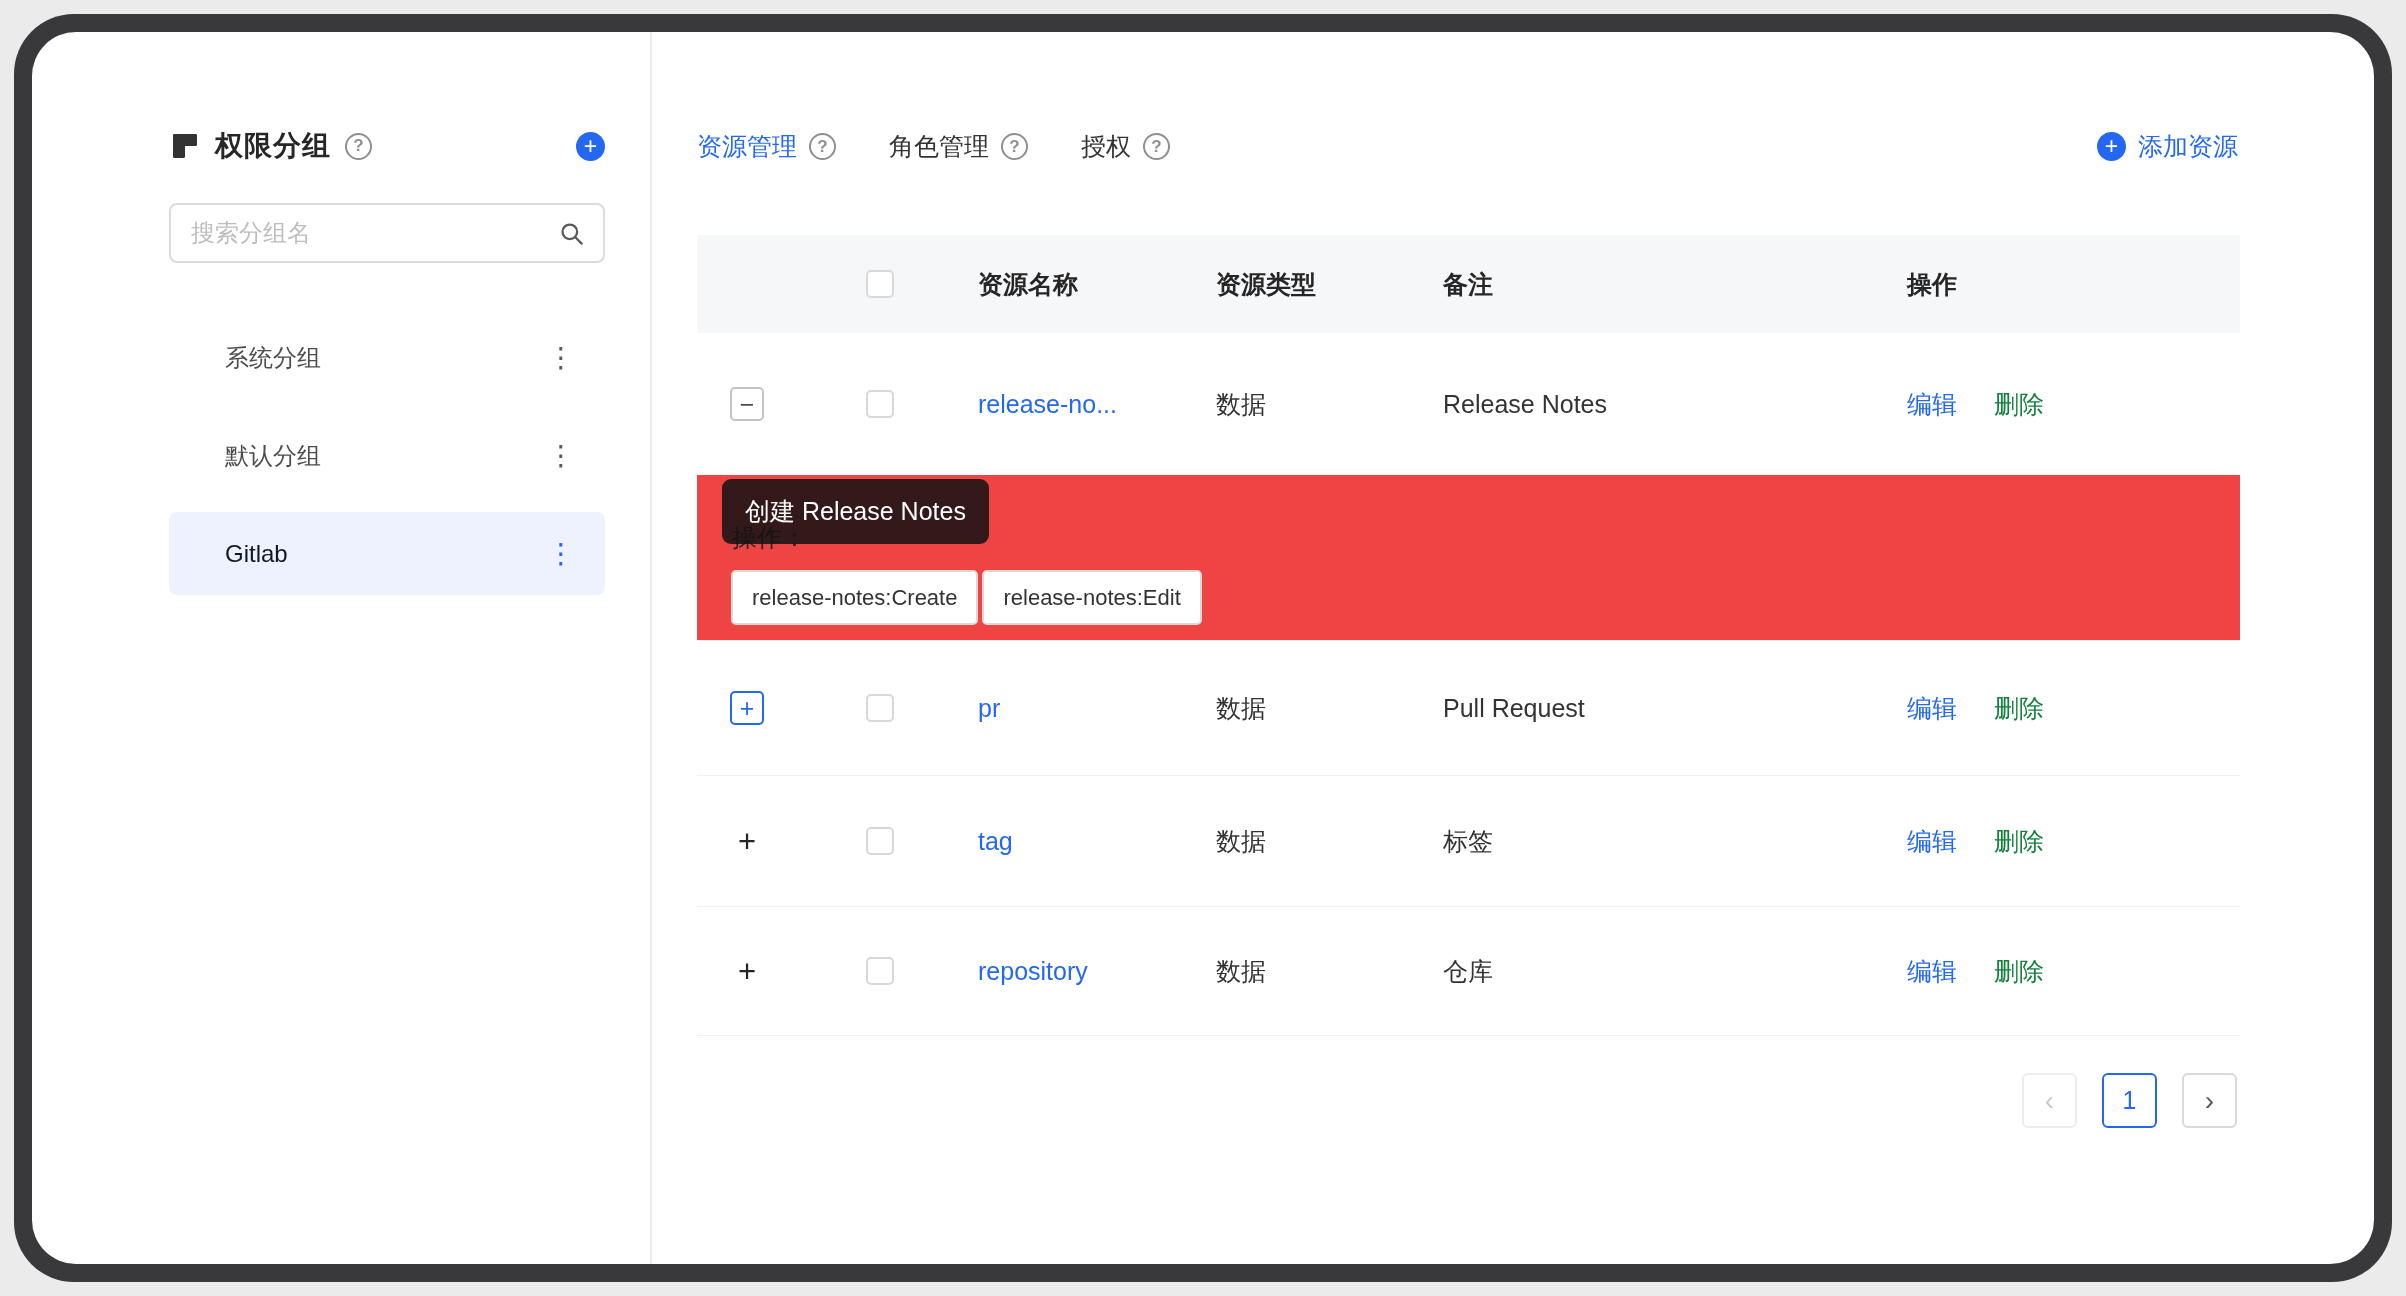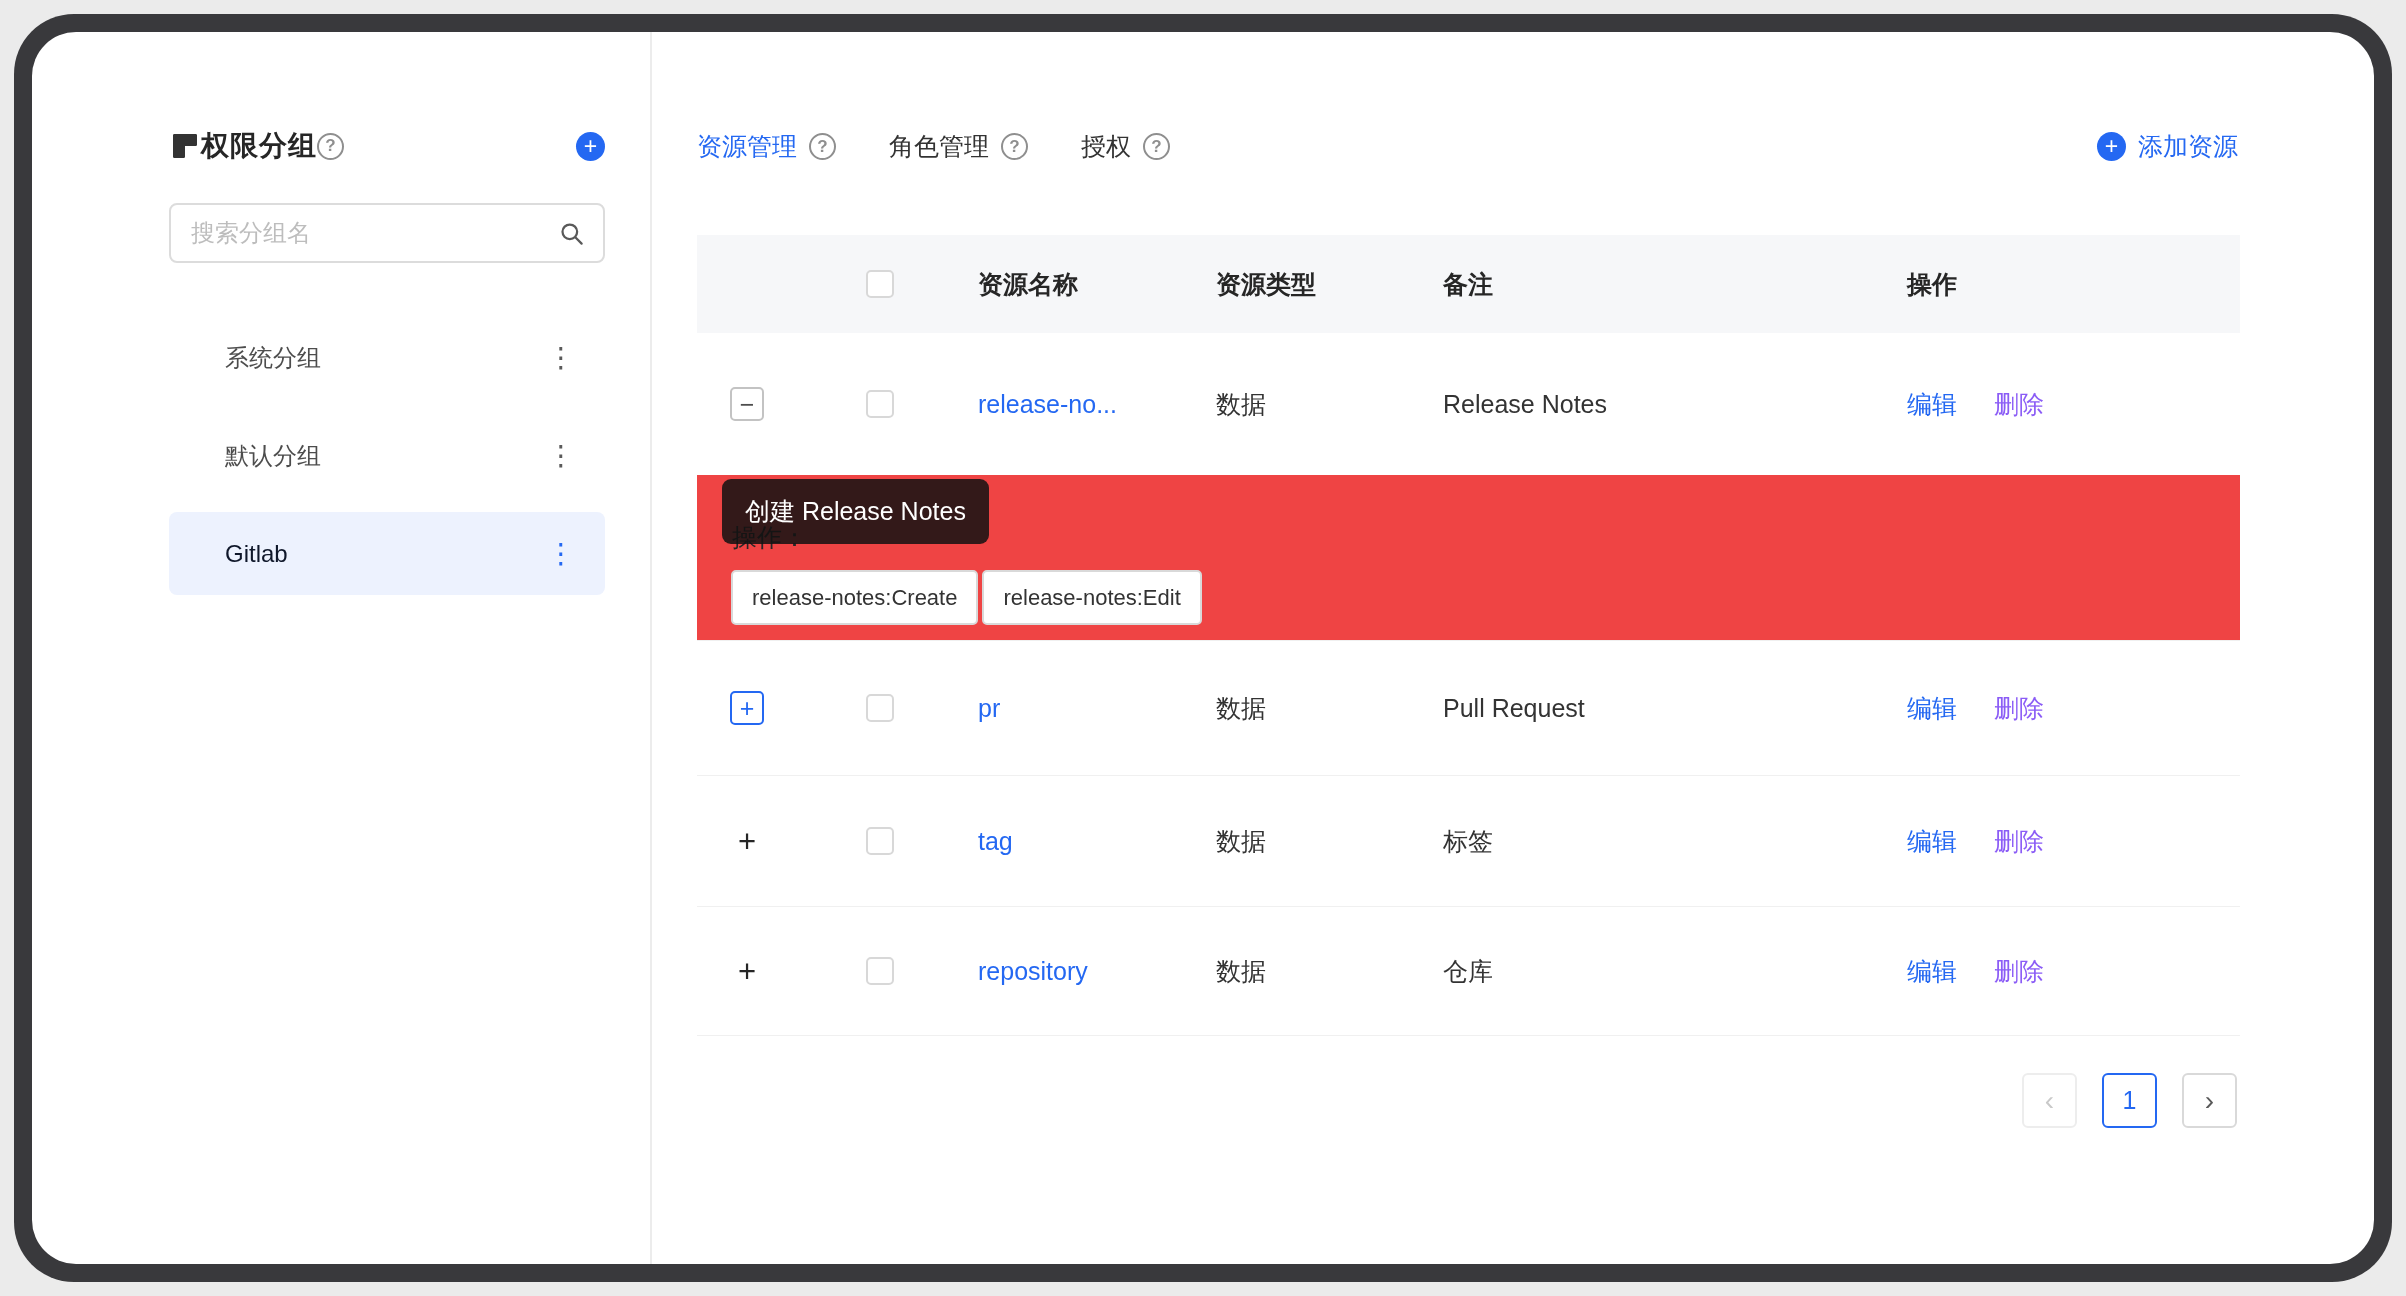--- a/index.html
+++ b/index.html
@@ -4,21 +4,21 @@
 <style>
   *{box-sizing:border-box;margin:0;padding:0}
   html,body{width:2406px;height:1296px}
   body{background:#ebebeb;font-family:"Liberation Sans","DejaVu Sans",sans-serif;position:relative;overflow:hidden}
   .frame{position:absolute;inset:14px;border-radius:60px;background:#39393c}
   .screen{position:absolute;inset:18px;border-radius:44px;background:#fff;overflow:hidden}
   .vdivider{position:absolute;left:618px;top:0;bottom:0;width:2px;background:#ececec}
 
   
   .sidebar{position:absolute;left:137px;top:88px;width:436px}
-  .sb-header{display:flex;align-items:center;height:52px;}
+  .sb-header{display:flex;align-items:center;height:52px;gap:14px}
   .logo{width:32px;height:32px;flex:none}
   .sb-title{font-size:28px;font-weight:700;color:#262626;letter-spacing:1px}
   .help{width:27px;height:27px;border:2px solid #8f8f8f;border-radius:50%;color:#8f8f8f;font-size:17px;display:flex;align-items:center;justify-content:center;flex:none;font-weight:700}
   .sb-add{margin-left:auto;width:29px;height:29px;border-radius:50%;background:#2468f2;color:#fff;font-size:23px;display:flex;align-items:center;justify-content:center;line-height:1}
   .sb-search{margin-top:31px;height:60px;border:2px solid #dcdcdc;border-radius:8px;display:flex;align-items:center;padding:0 18px 0 20px;background:#fff}
   .sb-search input{border:none;outline:none;flex:1;font-size:24px;color:#333;font-family:Liberation Sans, sans-serif;background:transparent}
   .sb-search input::placeholder{color:#bdbdbd}
   .sb-list{margin-top:53px}
   .sb-item{height:83px;display:flex;align-items:center;padding:0 30px 0 56px;border-radius:8px;margin-bottom:15px;cursor:default}
   .sb-item .lbl{font-size:24px;color:#4d4d4d}
@@ -46,21 +46,21 @@
   .c-name{left:281px}
   .c-type{left:519px}
   .c-remark{left:746px}
   .c-act{left:1210px;display:flex;gap:37px}
   .checkbox{width:28px;height:28px;border:2px solid #d8d8d8;border-radius:5px;background:#fff}
   .xbtn{width:34px;height:34px;border:2px solid #c3c3c3;border-radius:5px;display:flex;align-items:center;justify-content:center;font-size:25px;color:#4d4d4d;background:#fff;line-height:1}
   .xbtn.focus{border-color:#2468f2;color:#2468f2}
   .xplain{width:34px;height:34px;display:flex;align-items:center;justify-content:center;font-size:31px;color:#262626;line-height:1}
   .link{color:#2468f2}
   .edit{color:#2468f2}
-  .del{color:#8b5cf6}
+  .del{color:#15803d}
   .r-main{height:142px}
   .r-pr{height:135px;border-top:1px solid #f0f0f0}
   .r-tag{height:131px;border-top:1px solid #f0f0f0}
   .r-repo{height:130px;border-top:1px solid #f0f0f0;border-bottom:1px solid #f0f0f0}
 
   
   .panel{position:relative;height:165px;background:#ef4444}
   .panel-label{position:absolute;left:35px;top:46px;font-size:25px;color:#262626}
   .chips{position:absolute;left:34px;top:95px;display:flex;gap:4px}
   .chip{height:55px;padding:0 19px;border:2px solid #d9d9d9;border-radius:5px;background:#fff;display:flex;align-items:center;font-size:22px;color:#333;white-space:nowrap}

